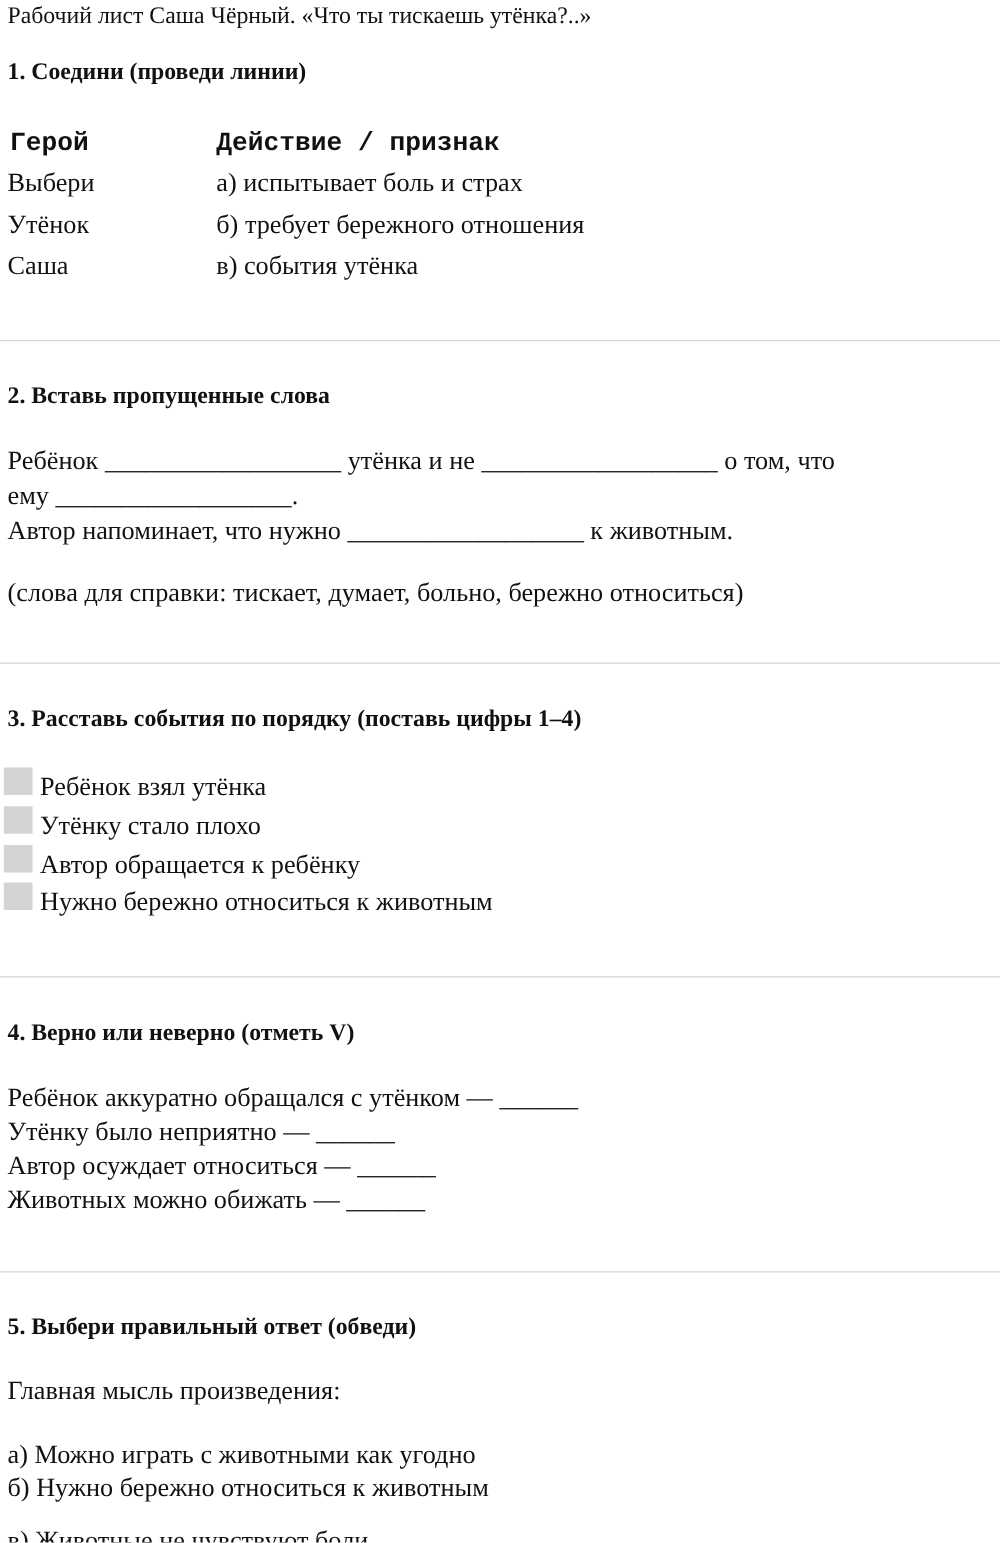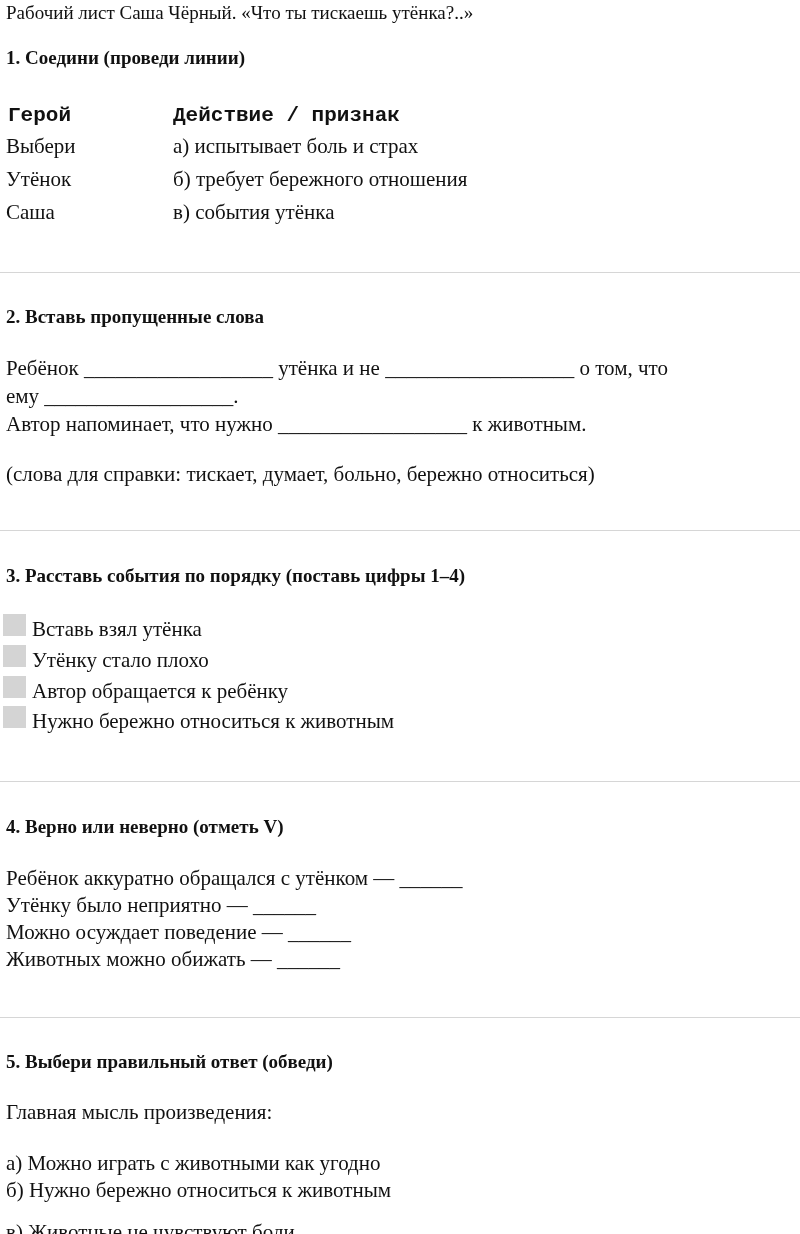--- a/index.html
+++ b/index.html
@@ -35,34 +35,34 @@
 <div class="h" style="top:306px">2. Вставь пропущенные слова</div>
 <div class="t" style="left:6px;top:355px">Ребёнок __________________ утёнка и не __________________ о том, что</div>
 <div class="t" style="left:6px;top:383px">ему __________________.</div>
 <div class="t" style="left:6px;top:411px">Автор напоминает, что нужно __________________ к животным.</div>
 <div class="t" style="left:6px;top:461px">(слова для справки: тискает, думает, больно, бережно относиться)</div>
 
 <div class="hr" style="top:530px"></div>
 
 <div class="h" style="top:565px">3. Расставь события по порядку (поставь цифры 1–4)</div>
 <div class="box" style="top:614px"></div>
-<div class="t" style="left:32px;top:616px">Вставь взял утёнка</div>
+<div class="t" style="left:32px;top:616px">Ребёнок взял утёнка</div>
 <div class="box" style="top:645px"></div>
 <div class="t" style="left:32px;top:647px">Утёнку стало плохо</div>
 <div class="box" style="top:676px"></div>
 <div class="t" style="left:32px;top:678px">Автор обращается к ребёнку</div>
 <div class="box" style="top:706px"></div>
 <div class="t" style="left:32px;top:708px">Нужно бережно относиться к животным</div>
 
 <div class="hr" style="top:781px"></div>
 
 <div class="h" style="top:816px">4. Верно или неверно (отметь V)</div>
 <div class="t" style="left:6px;top:865px">Ребёнок аккуратно обращался с утёнком — ______</div>
 <div class="t" style="left:6px;top:892px">Утёнку было неприятно — ______</div>
-<div class="t" style="left:6px;top:919px">Можно осуждает поведение — ______</div>
+<div class="t" style="left:6px;top:919px">Автор осуждает относиться — ______</div>
 <div class="t" style="left:6px;top:946px">Животных можно обижать — ______</div>
 
 <div class="hr" style="top:1017px"></div>
 
 <div class="h" style="top:1051px">5. Выбери правильный ответ (обведи)</div>
 <div class="t" style="left:6px;top:1099px">Главная мысль произведения:</div>
 <div class="t" style="left:6px;top:1150px">а) Можно играть с животными как угодно</div>
 <div class="t" style="left:6px;top:1177px">б) Нужно бережно относиться к животным</div>
 <div class="t" style="left:6px;top:1219px">в) Животные не чувствуют боли</div>
 

